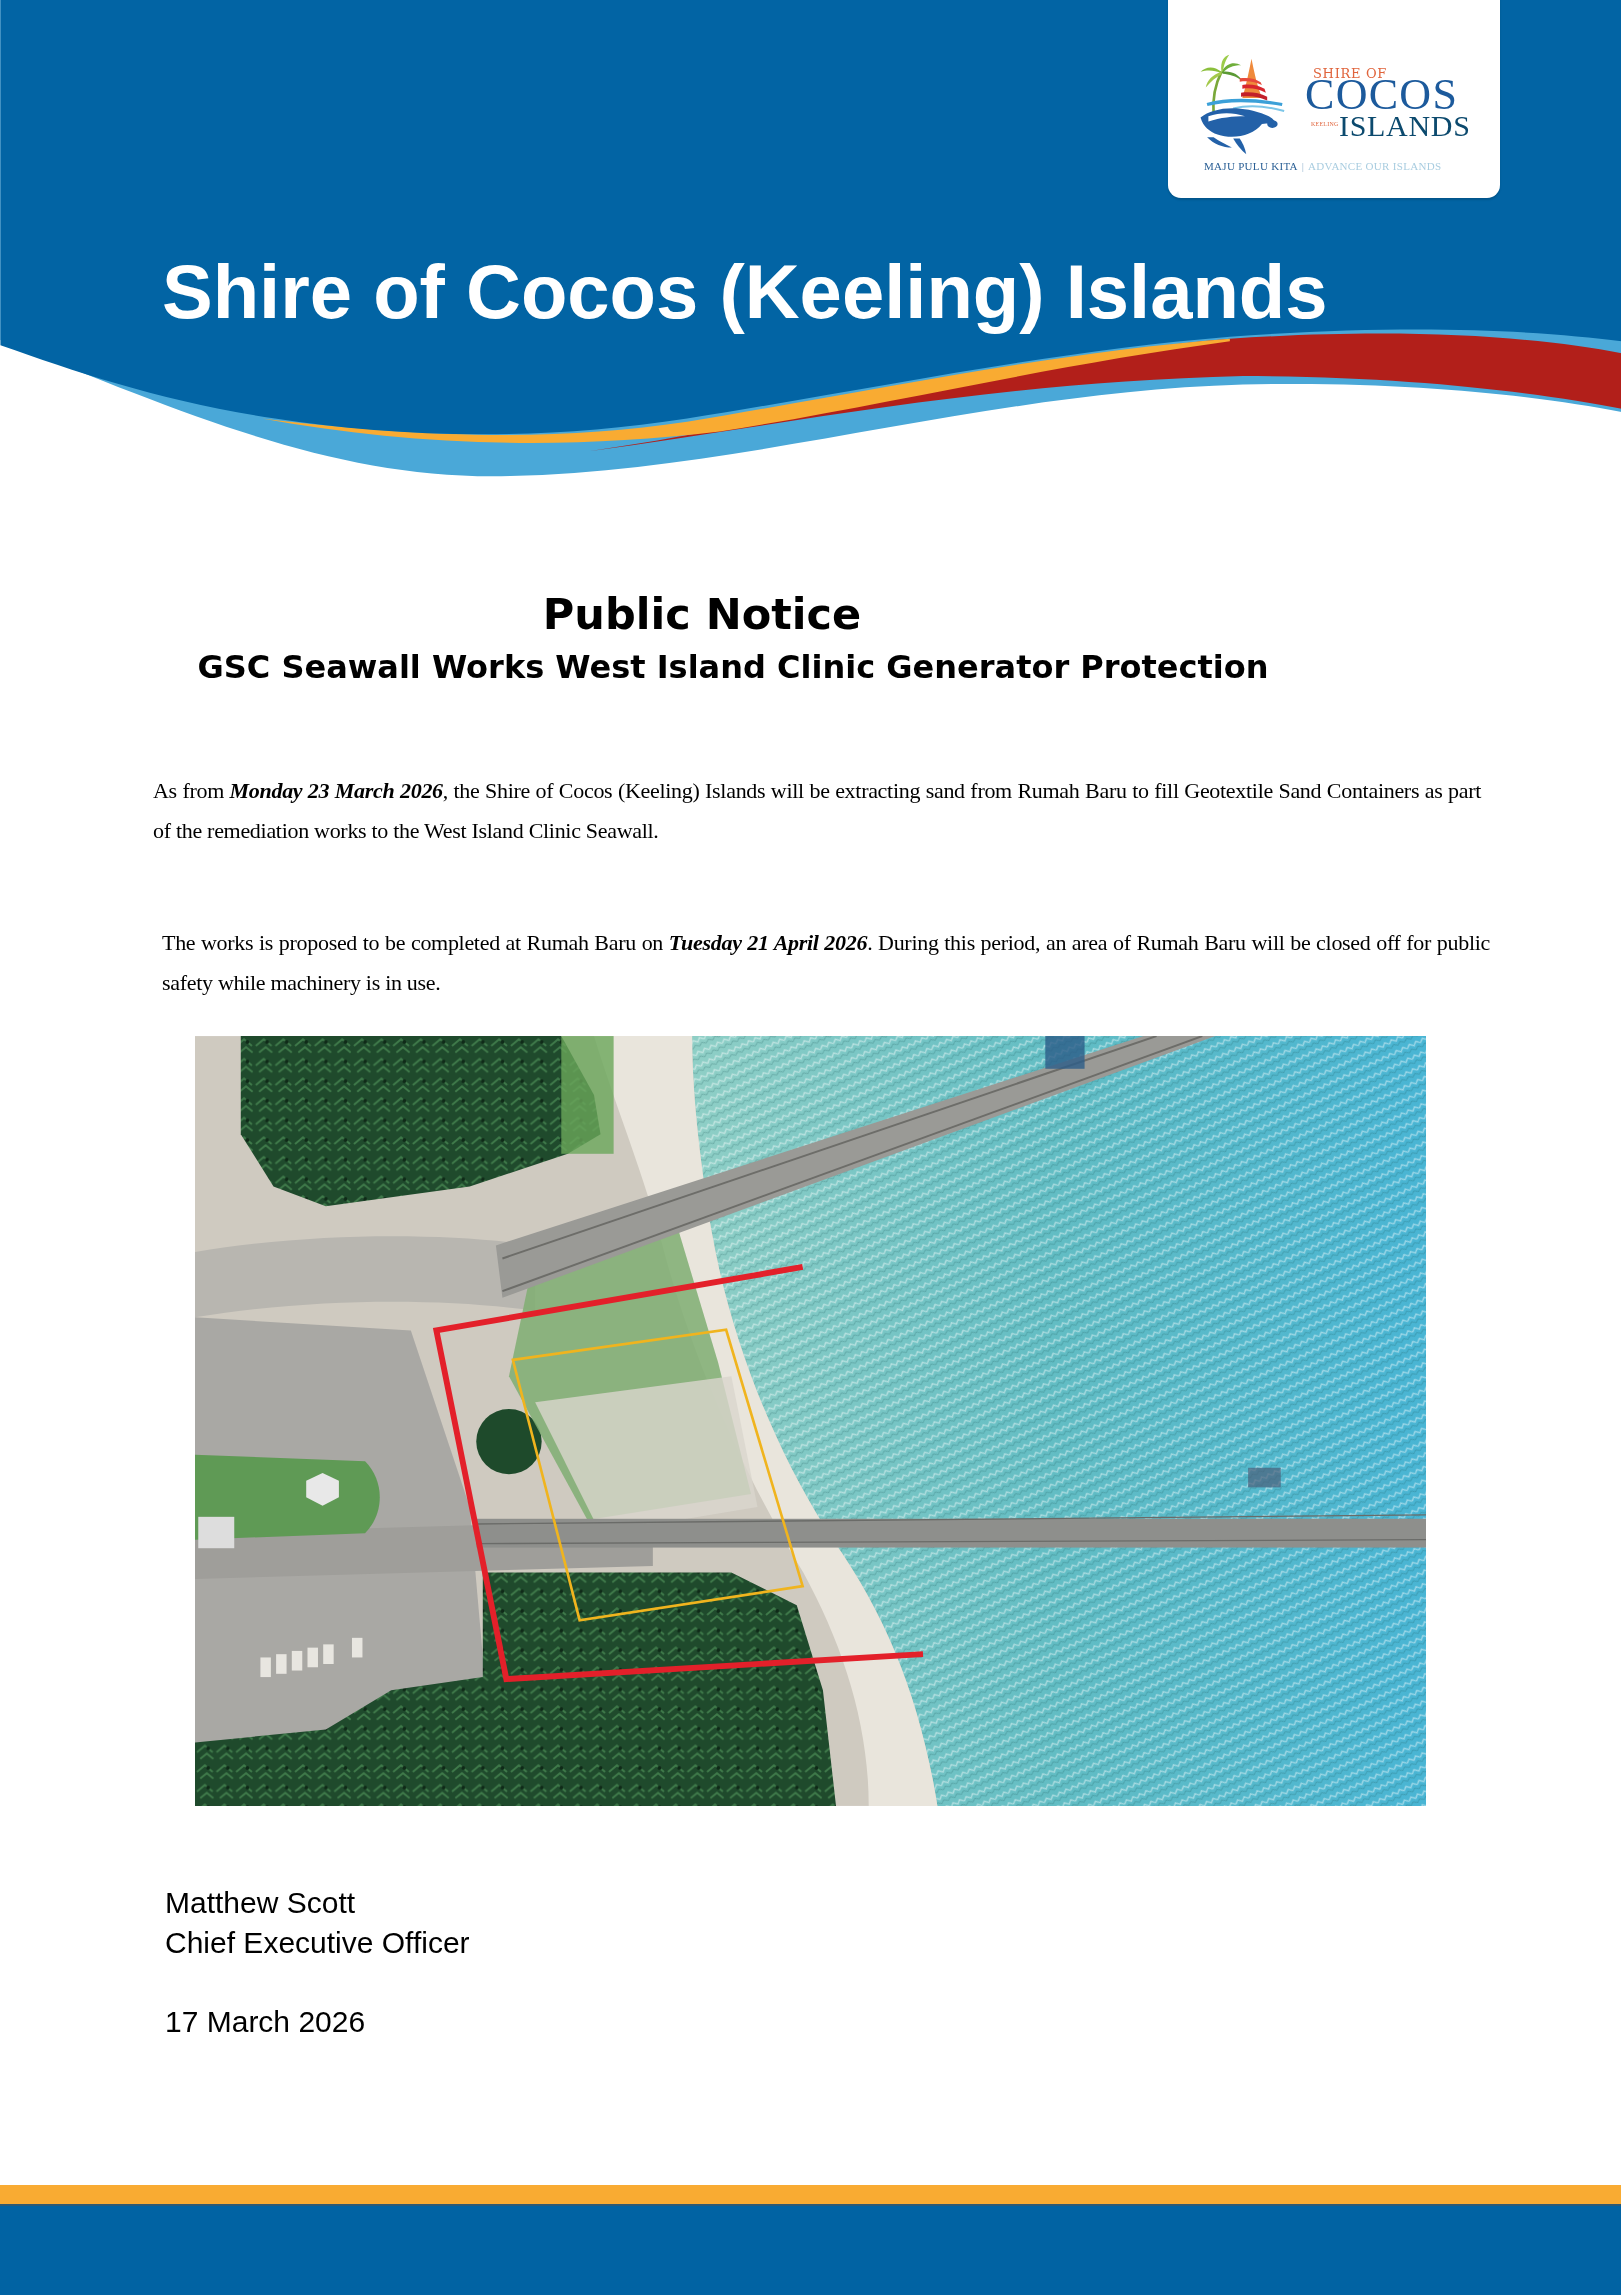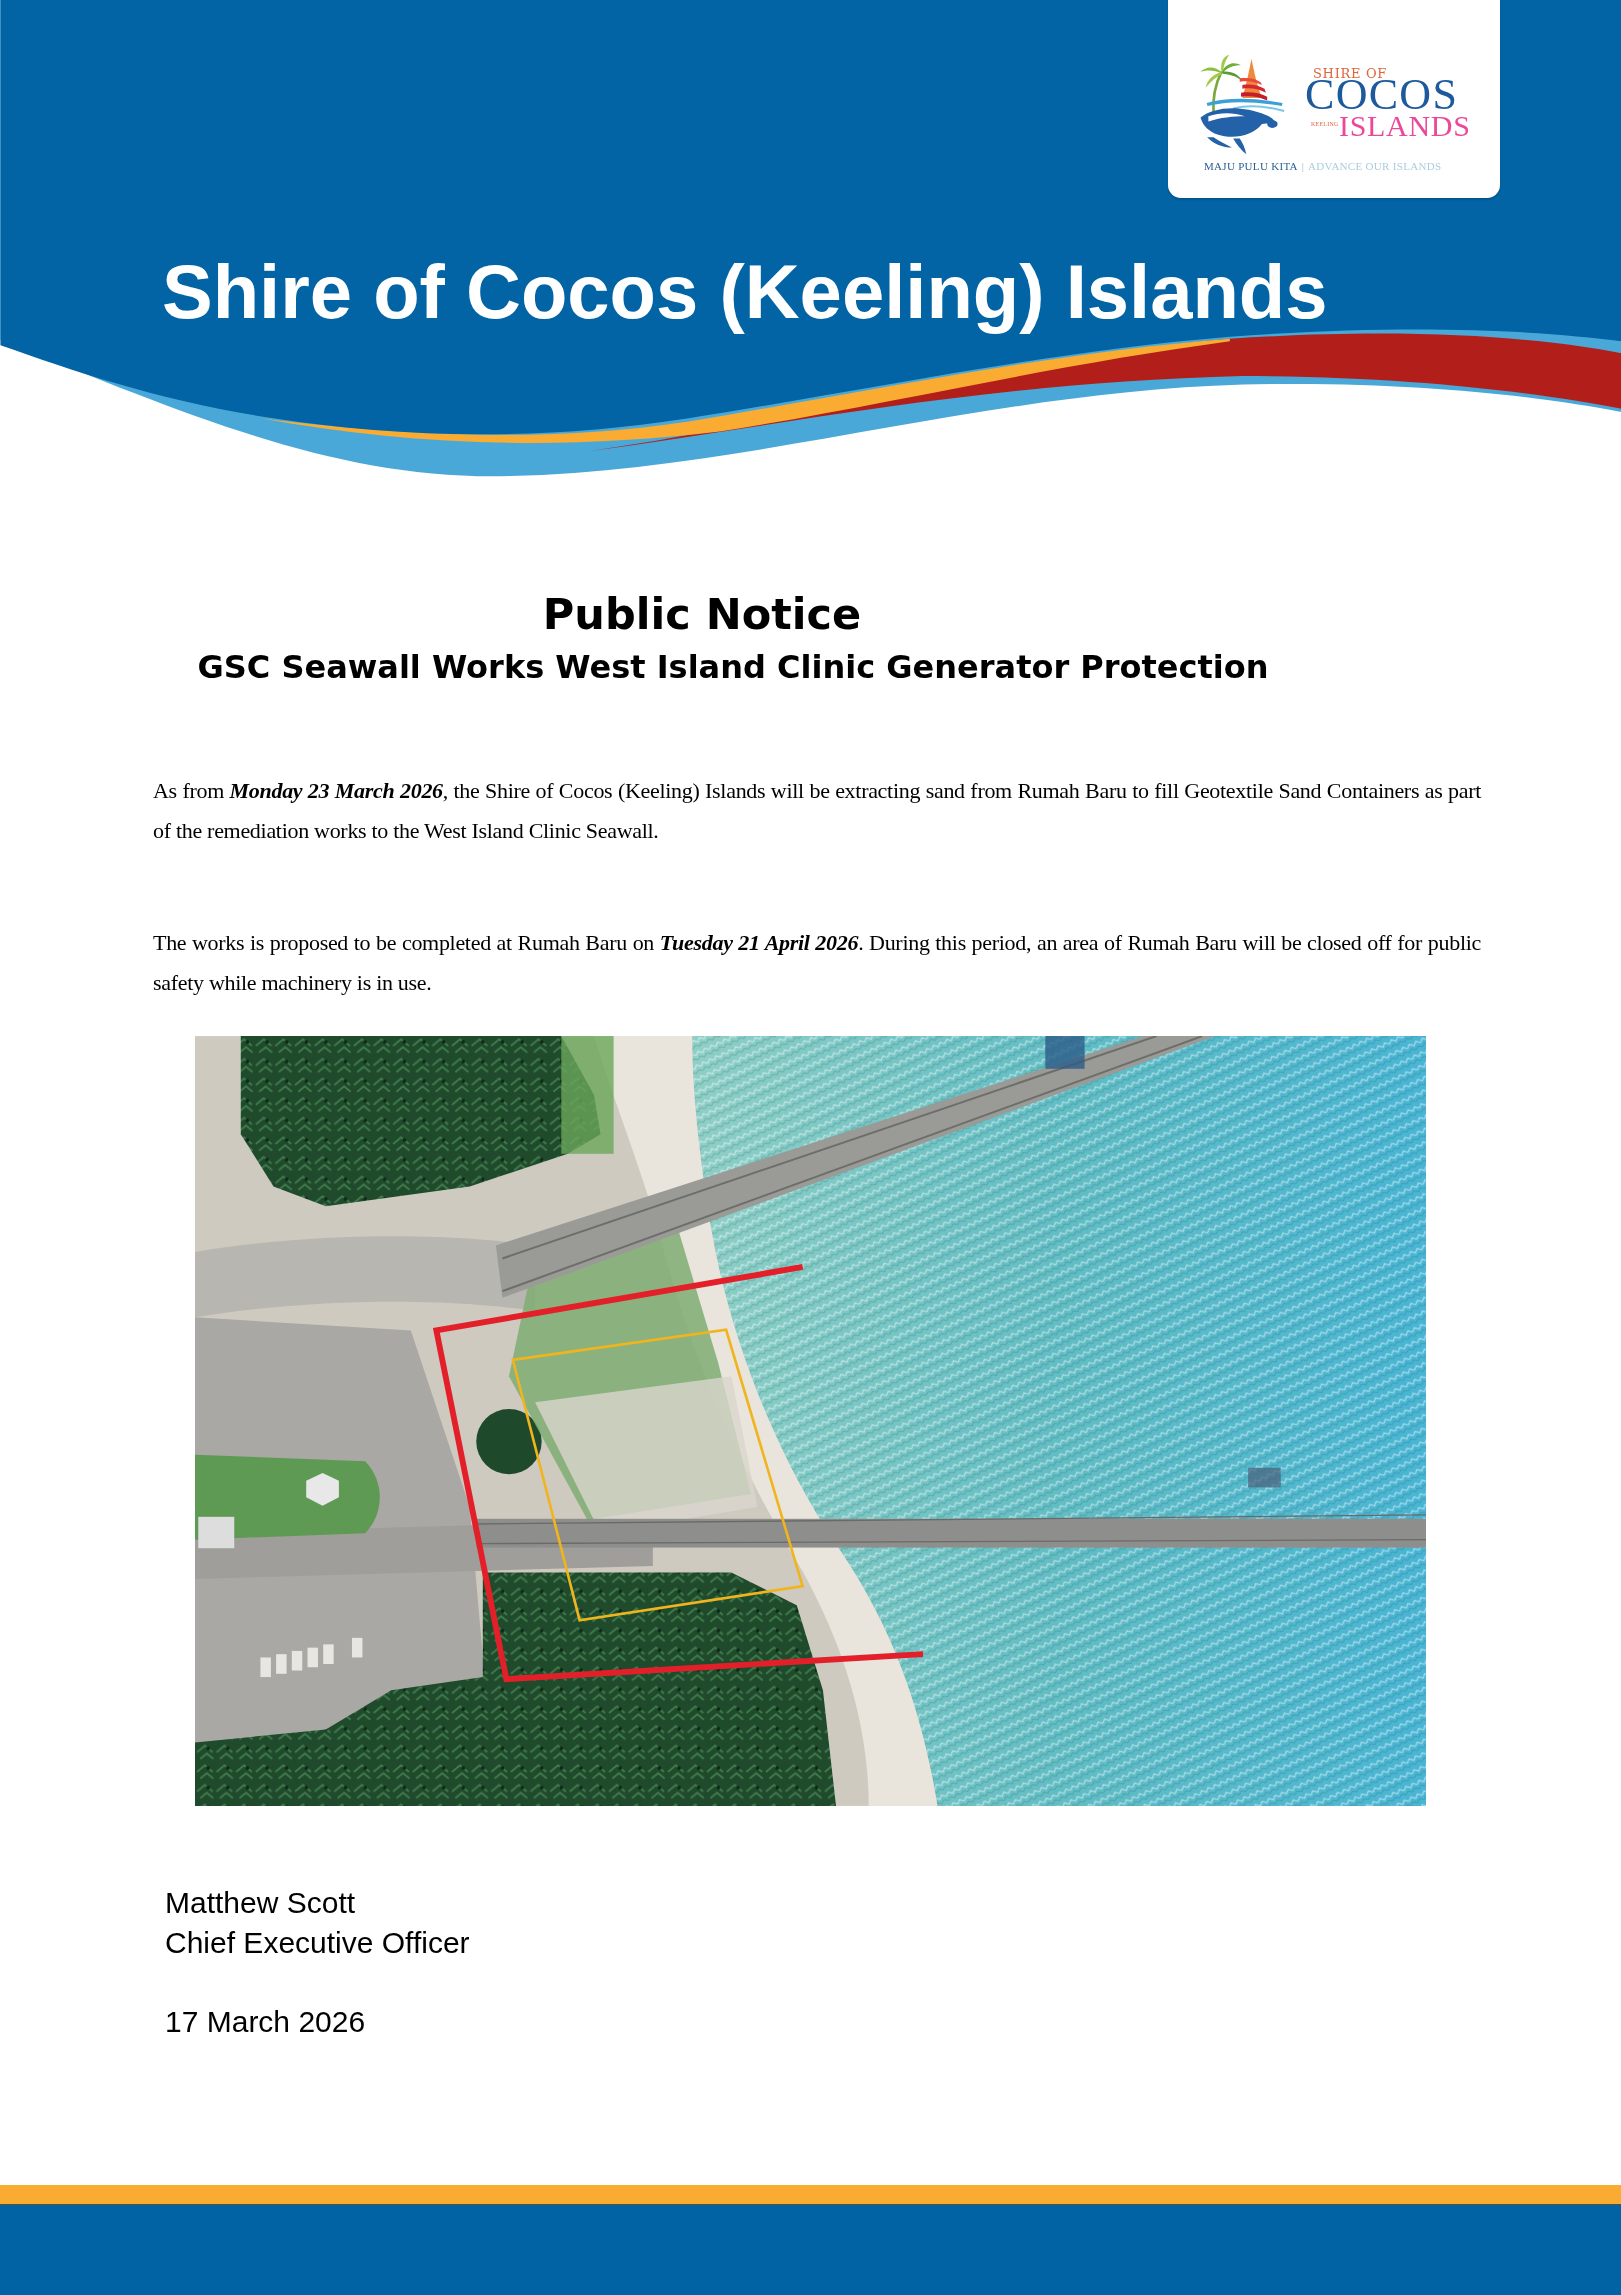--- a/index.html
+++ b/index.html
@@ -32,21 +32,21 @@
   #logo-cocos {
     left: 137px; top: 86px; font-family: "Liberation Serif", serif;
     font-size: 44px; line-height: 44px; color: #1c5a9c; letter-spacing: 1.3px; white-space: nowrap;
   }
   #logo-keeling {
     left: 143px; top: 134px; font-family: "Liberation Serif", serif;
     font-size: 5.9px; color: #e0643c; letter-spacing: 0.3px; white-space: nowrap;
   }
   #logo-islands {
     left: 171px; top: 124px; font-family: "Liberation Serif", serif;
-    font-size: 30px; line-height: 30px; color: #ec4899; letter-spacing: 0.7px; white-space: nowrap;
+    font-size: 30px; line-height: 30px; color: #0c4a6e; letter-spacing: 0.7px; white-space: nowrap;
   }
   #logo-tagline {
     left: 36px; top: 173px; font-family: "Liberation Serif", serif;
     font-size: 11px; white-space: nowrap; letter-spacing: 0.3px;
   }
   #logo-tagline .t1 { color: #2a5f95; margin-top: 6px; }
   #logo-tagline .sep { color: #9ab8d2; padding: 0 3.9px; }
   #logo-tagline .t2 { color: #a9cde0; }
 
   
@@ -62,21 +62,21 @@
   }
 
   
   .para {
     left: 153px; width: 1328px;
     font-family: Liberation Serif, serif;
     font-size: 22px; line-height: 40px; text-align: justify;
     text-align-last: left; letter-spacing: -0.3px;
   }
   #para-1 { top: 771px; }
-  #para-2 { top: 923px; }
+  #para-2 { top: 923px; margin-left: 9px; }
   .para b { font-weight: bold; font-style: italic; }
 
   
   #aerial { left: 195px; top: 1036px; width: 1231px; height: 770px; overflow: hidden; }
   #aerial svg { display: block; }
 
   
   .sig {
     left: 165px; font-family: Liberation Sans, sans-serif;
     font-size: 30px; line-height: 40px; white-space: nowrap;

